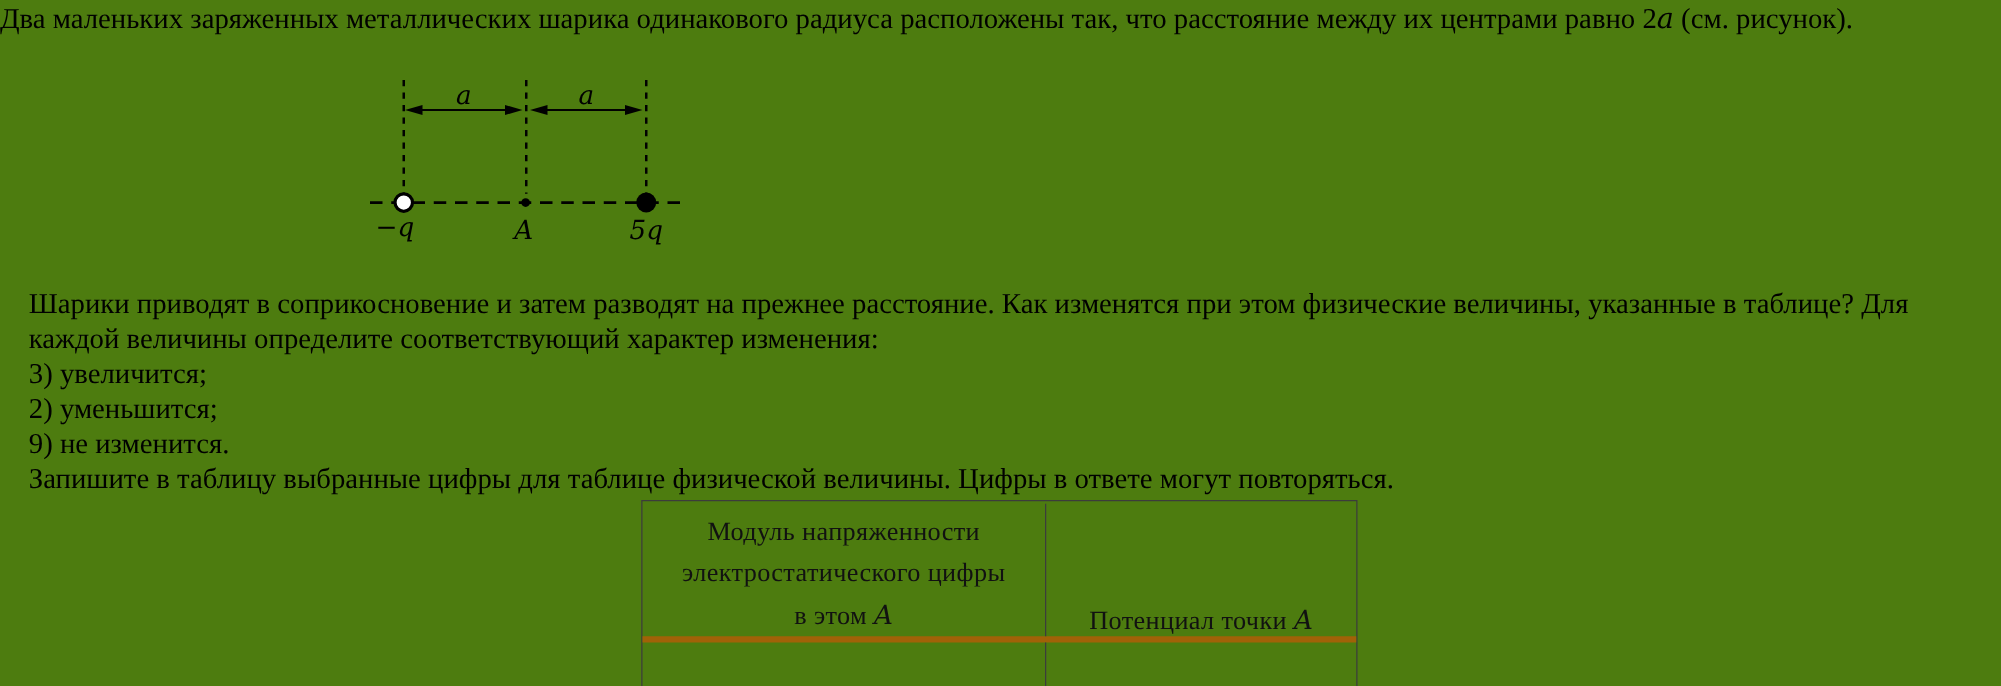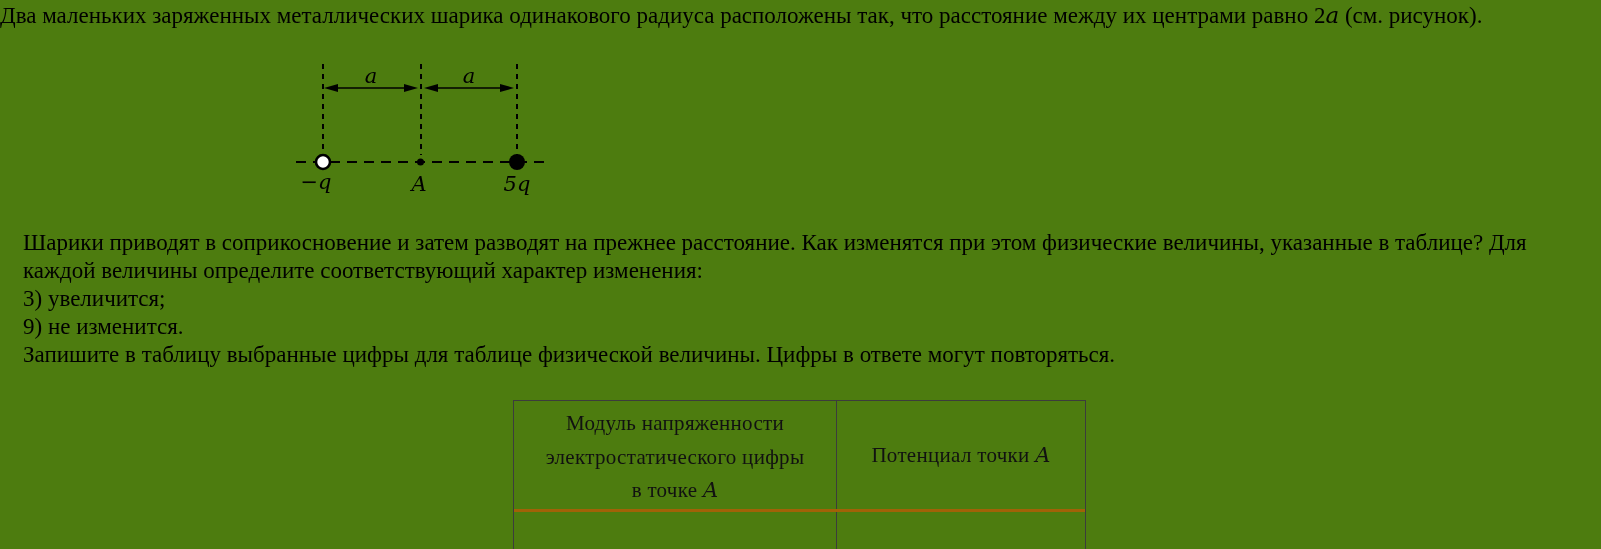--- a/index.html
+++ b/index.html
@@ -34,21 +34,21 @@
     left: 513px;
     top: 400px;
     width: 573px;
     border: 1px solid #3c3c3c;
     box-sizing: border-box;
     font-size: 21px;
     letter-spacing: 0.3px;
     color: #111111;
   }
   .t-row { display: flex; }
-  .t-row.header { height: 108px; border-bottom: 3px solid #a16207; }
+  .t-row.header { height: 108px; border-bottom: 5px solid #a16207; align-items: flex-end; }
   .t-row.answers { height: 60px; }
   .t-cell { box-sizing: border-box; }
   .t-cell.c1 { width: 323px; border-right: 1px solid #3c3c3c; }
   .t-cell.c2 { flex: 1; display: flex; align-items: center; justify-content: center; }
   .t-row.answers .t-cell.c2 { display: block; }
   .c1-header { padding-top: 6px; text-align: center; line-height: 33.5px; }
 </style>
 </head>
 <body>
 
@@ -83,31 +83,32 @@
 
     <text x="316" y="189" text-anchor="middle" font-size="21" font-style="italic" font-family="DejaVu Serif, serif">−q</text>
     <text x="419" y="191" text-anchor="middle" font-size="21" font-style="italic" font-family="DejaVu Serif, serif">A</text>
     <text x="517" y="191" text-anchor="middle" font-size="21" font-style="italic" font-family="DejaVu Serif, serif">5q</text>
   </svg>
 
   <div class="para2">
     <div class="pline">Шарики приводят в соприкосновение и затем разводят на прежнее расстояние. Как изменятся при этом физические величины, указанные в таблице? Для</div>
     <div class="pline">каждой величины определите соответствующий характер изменения:</div>
     <div class="pline">3) увеличится;</div>
+    <div class="pline">2) уменьшится;</div>
     <div class="pline">9) не изменится.</div>
     <div class="pline">Запишите в таблицу выбранные цифры для таблице физической величины. Цифры в ответе могут повторяться.</div>
   </div>
 
   <div class="answer-table">
     <div class="t-row header">
       <div class="t-cell c1">
         <div class="c1-header">
           <div>Модуль напряженности</div>
           <div>электростатического цифры</div>
-          <div><span>в точке </span><span class="mathvar">A</span></div>
+          <div><span>в этом </span><span class="mathvar">A</span></div>
         </div>
       </div>
       <div class="t-cell c2">
         <span><span>Потенциал точки </span><span class="mathvar">A</span></span>
       </div>
     </div>
     <div class="t-row answers">
       <div class="t-cell c1"></div>
       <div class="t-cell c2"></div>
     </div>

